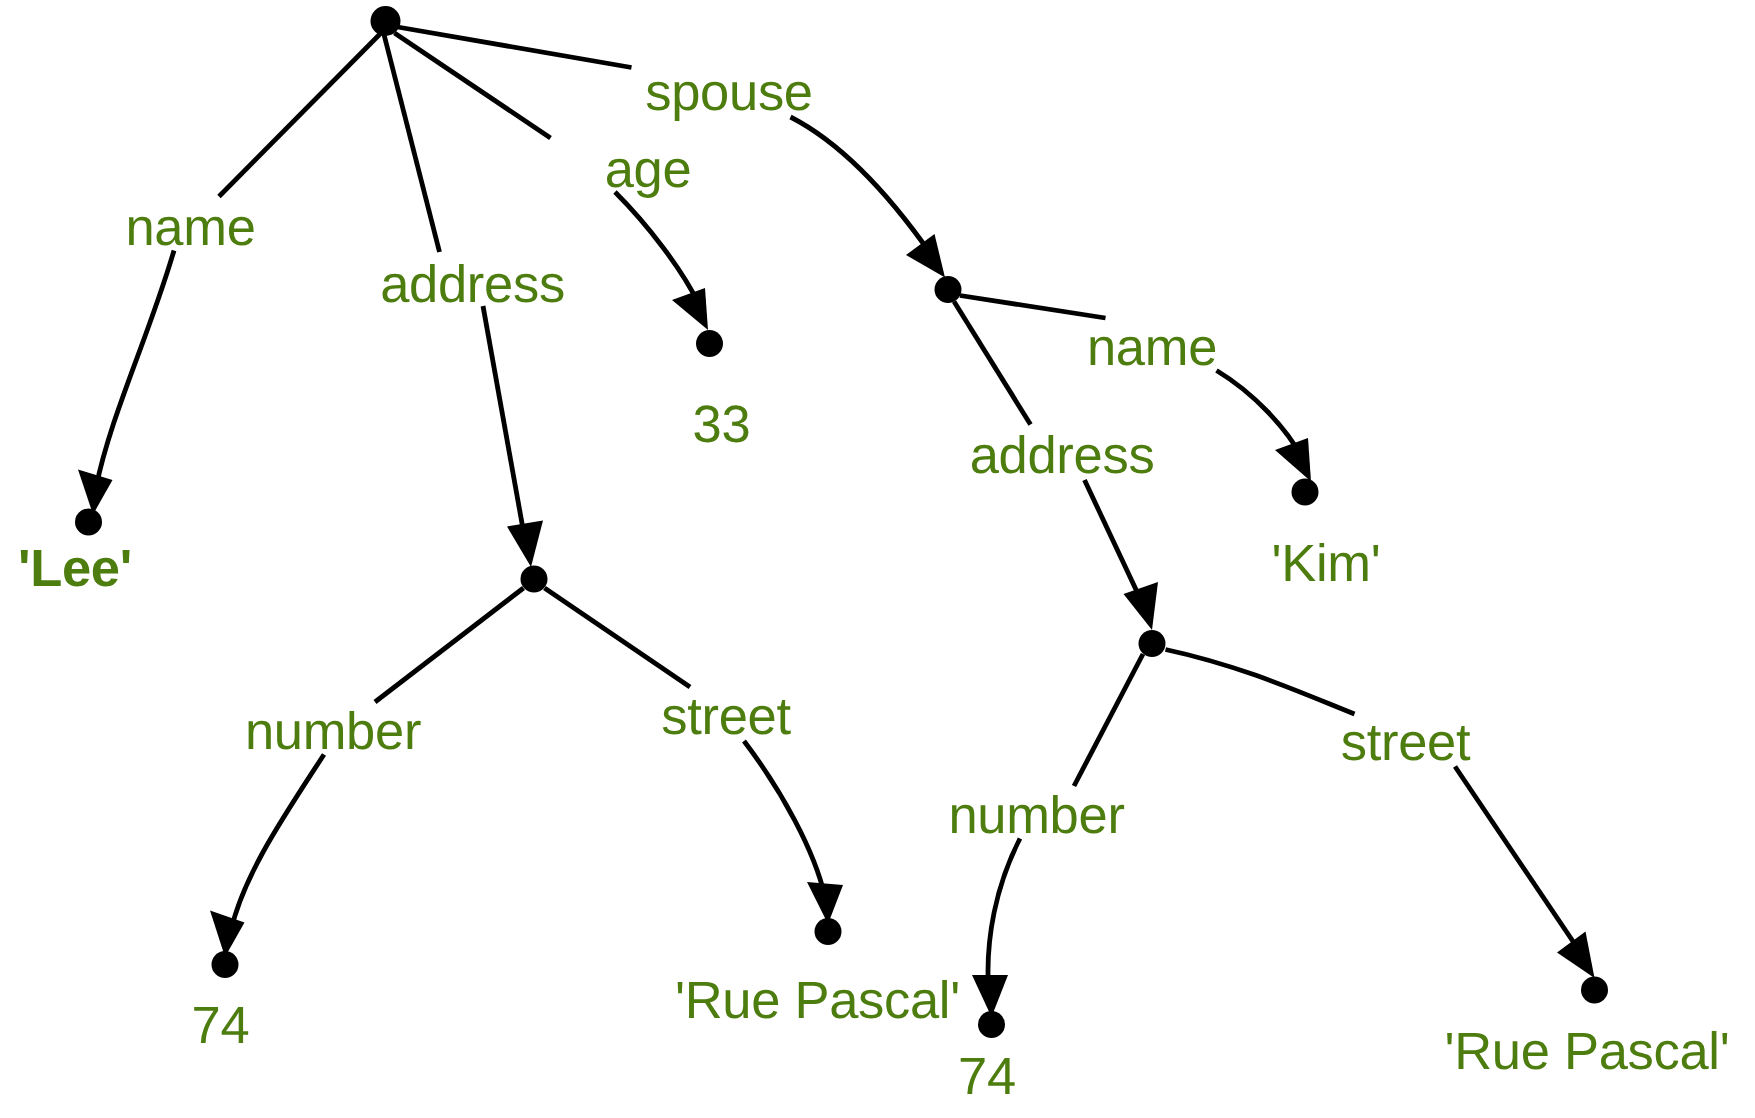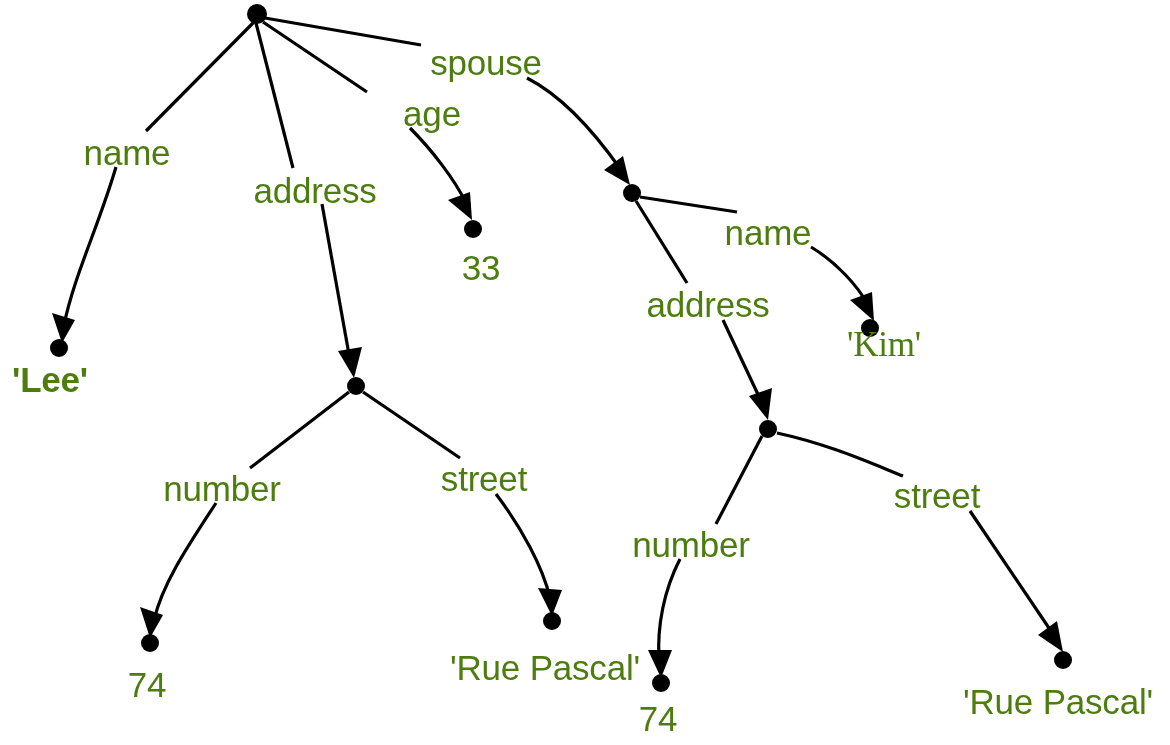--- a/index.html
+++ b/index.html
@@ -144,20 +144,20 @@
   <div class="edge-label" style="left:392px;  top:113px;margin-left:40px;">age</div>
   <div class="edge-label" style="left:486px;  top:62px;">spouse</div>
   <div class="edge-label" style="left:222px;  top:488px;">number</div>
   <div class="edge-label" style="left:484px;  top:478px;">street</div>
   <div class="edge-label" style="left:768px;  top:232px;">name</div>
   <div class="edge-label" style="left:708px;  top:304px;">address</div>
   <div class="edge-label" style="left:691px;  top:544px;">number</div>
   <div class="edge-label" style="left:937px;  top:495px;">street</div>
 
   <div class="value-label" style="left:50px;   top:379px;font-weight:bold;">'Lee'</div>
-  <div class="value-label" style="left:481px;  top:267px;">33</div>
-  <div class="value-label" style="left:884px;  top:344px;font-family:Liberation Serif, serif;">'Kim'</div>
+  <div class="value-label" style="left:481px;  top:283px;">33</div>
+  <div class="value-label" style="left:884px;  top:376px;">'Kim'</div>
   <div class="value-label" style="left:147px;  top:684px;">74</div>
   <div class="value-label" style="left:545px;  top:667px;">'Rue Pascal'</div>
   <div class="value-label" style="left:658px;  top:718px;">74</div>
   <div class="value-label" style="left:1058px; top:701px;">'Rue Pascal'</div>
 
 </div>
 
 </body></html>

